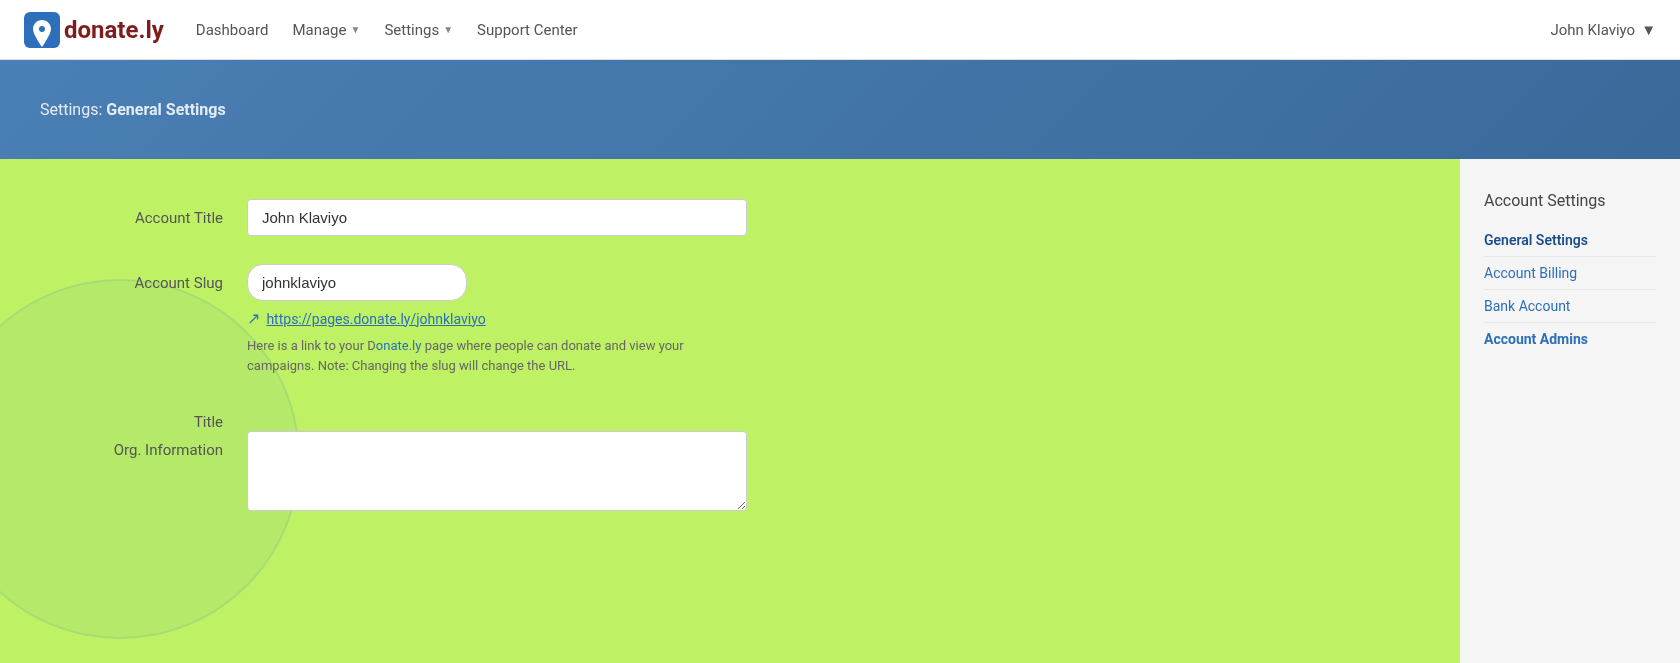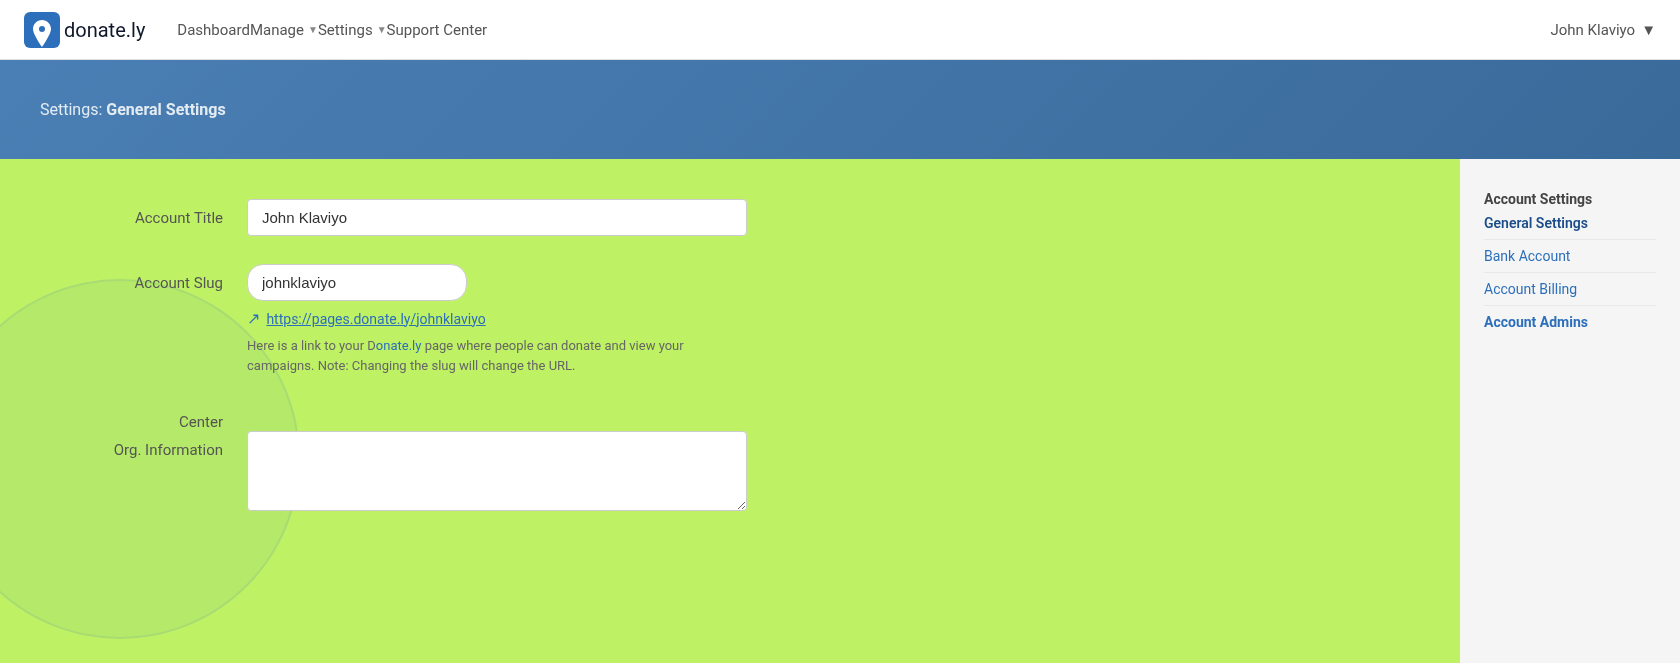--- a/index.html
+++ b/index.html
@@ -23,27 +23,28 @@
     .logo {
       display: flex;
       align-items: center;
       gap: 4px;
     }
     .logo-icon {
       width: 36px;
       height: 36px;
     }
     .logo-text {
-      font-size: 20px;
-      font-weight: 400;
-      color: #0f172a;
+      font-size: 24px;
+      font-weight: 700;
+      color: #7f1d1d;
     }
     .nav-links {
       display: flex;
       align-items: center;
+      gap: 24px;
     }
     .nav-link {
       font-size: 15px;
       color: #555;
       text-decoration: none;
       cursor: pointer;
       display: flex;
       align-items: center;
       gap: 4px;
     }
@@ -188,23 +189,24 @@
     }
 
     
     .right-sidebar {
       width: 220px;
       flex-shrink: 0;
       padding: 32px 24px;
       background: #f5f5f5;
     }
     .right-section-title {
-      font-size: 14px;
-      font-weight: 700;
+      font-size: 16px;
+      font-weight: 400;
       color: #444;
+      margin-bottom: 14px;
     }
     .right-sidebar-item {
       display: block;
       padding: 8px 0;
       font-size: 14px;
       color: #2d6fbb;
       text-decoration: none;
       cursor: pointer;
       border-bottom: 1px solid #e8e8e8;
     }
@@ -278,43 +280,43 @@
           <span class="slug-link-icon">↗</span>
           <a class="slug-link-text">https://pages.donate.ly/johnklaviyo</a>
         </div>
         <div class="slug-description">
           <span>Here is a link to your D</span><span class="highlight">onate.ly</span><span> page where people can donate and view your campaigns. Note: Changing the slug will change the URL.</span>
         </div>
       </div>
     </div>
 
     <div class="form-row" style="margin-bottom: 0;">
-      <label class="form-label">Center</label>
+      <label class="form-label">Title</label>
       <div class="form-control-wrap">
       </div>
     </div>
 
     <div class="form-row">
       <label class="form-label">Org. Information</label>
       <div class="form-control-wrap">
         <textarea class="textarea-input" style=""></textarea>
       </div>
     </div>
 
   </div>
 
   <div class="right-sidebar">
     <div class="right-section-title">Account Settings</div>
     <a class="right-sidebar-item active">
       <span>General Settings</span>
     </a>
     <a class="right-sidebar-item">
-      <span>Bank Account</span>
+      <span>Account Billing</span>
     </a>
     <a class="right-sidebar-item">
-      <span>Account Billing</span>
+      <span>Bank Account</span>
     </a>
     <a class="right-sidebar-item">
       <span>Account Admins</span>
     </a>
   </div>
 
 </div>
 
 </body></html>

